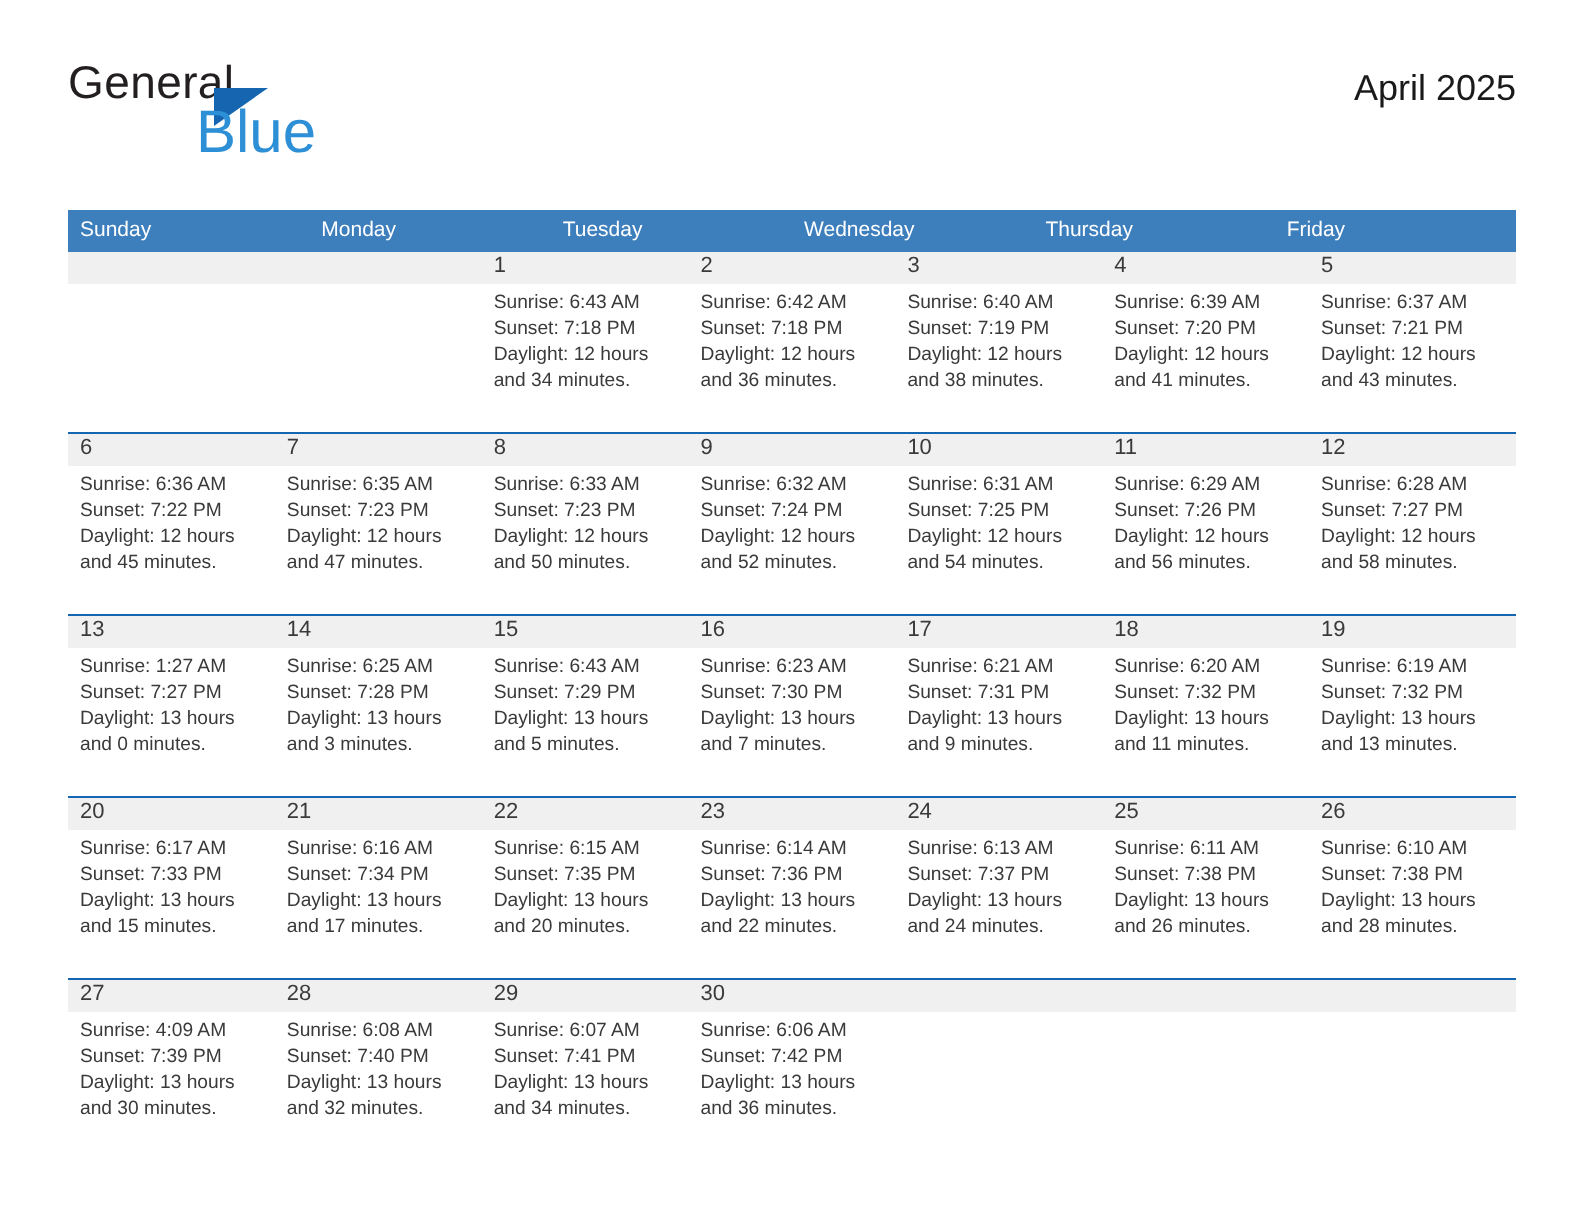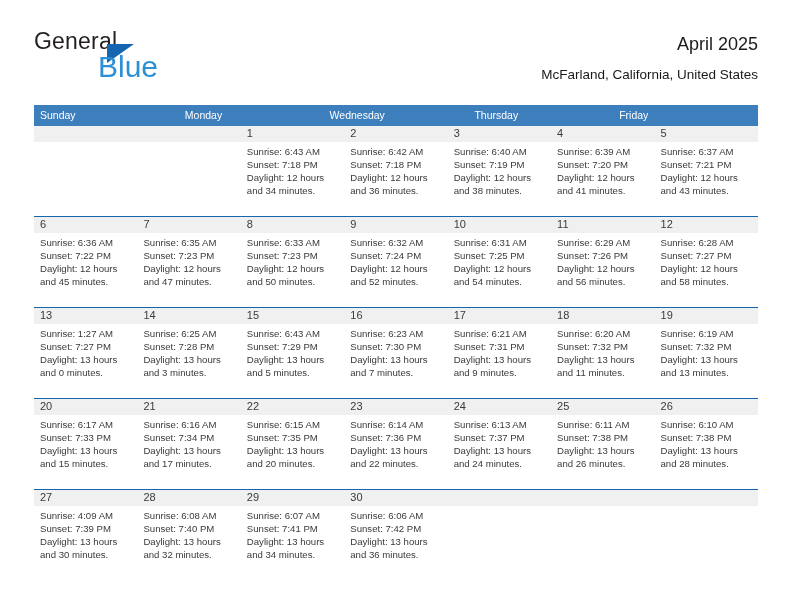--- a/index.html
+++ b/index.html
@@ -160,29 +160,29 @@
   <div class="header">
 
     <div class="logo">
       <span class="logo-general">General</span>
       <span class="logo-triangle"></span>
       <span class="logo-blue">Blue</span>
     </div>
 
     <div class="title-block">
       <div class="cal-title">April 2025</div>
-      <div class="cal-subtitle">McFarland, California, United States</div>
     </div>
 
   </div>
 
   <div class="calendar">
     <div class="weekday-row">
         <div class="weekday">Sunday</div>
         <div class="weekday">Monday</div>
+        <div class="weekday">Tuesday</div>
         <div class="weekday">Wednesday</div>
         <div class="weekday">Thursday</div>
         <div class="weekday">Friday</div>
       </div>
     <div id="weeks-container">
         <div class="week">
           <div class="week-daterow"></div>
           <div class="week-cells">
             <div class="cell">
               <div class="cell-date"></div>

